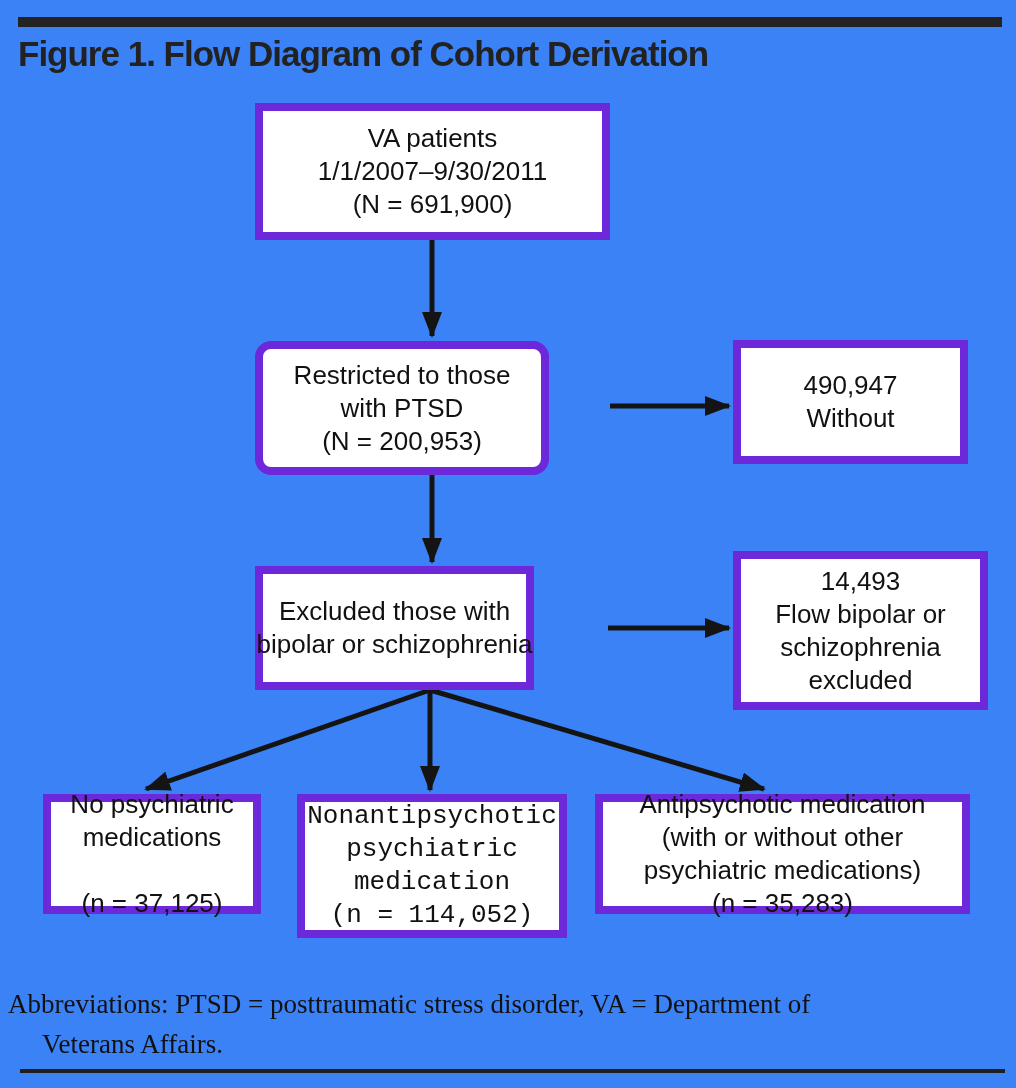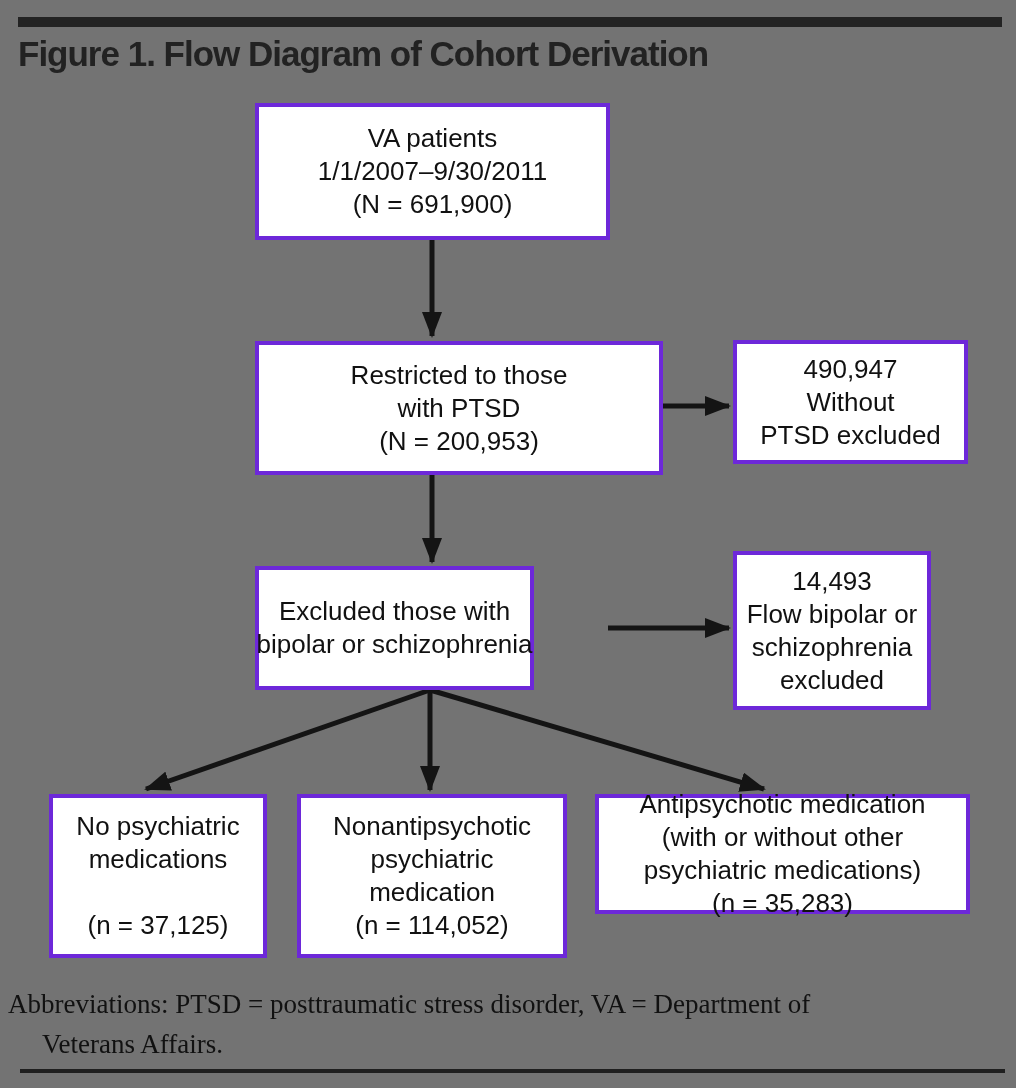--- a/index.html
+++ b/index.html
@@ -1,20 +1,20 @@
 <!DOCTYPE html>
 <html><head>
 <meta charset="utf-8">
 <style>
   html, body { margin: 0; padding: 0; background: #ffffff; }
   .page {
     position: relative;
     width: 1016px;
     height: 1088px;
-    background: #737373;
+    background: #3b82f6;
     font-family: "Liberation Sans", sans-serif;
     overflow: hidden;
   }
   .top-bar {
     position: absolute;
     left: 18px; top: 17px;
     width: 984px; height: 10px;
     background: #232323;
   }
   .fig-title {
@@ -24,21 +24,21 @@
     font-weight: 700;
     letter-spacing: -1px;
     color: #222222;
     white-space: nowrap;
   }
   .arrows { position: absolute; left: 0; top: 0; }
   .arrows line { stroke: #141414; stroke-width: 5; }
   .box {
     position: absolute;
     box-sizing: border-box;
-    border: 4px solid #6d28d9;
+    border: 8px solid #6d28d9;
     background: #ffffff;
     display: flex;
     flex-direction: column;
     justify-content: center;
     align-items: center;
     text-align: center;
     font-size: 26px;
     line-height: 33px;
     color: #111111;
   }
@@ -83,52 +83,51 @@
     <line x1="430" y1="690" x2="430" y2="790" marker-end="url(#ah)"></line>
     <line x1="430" y1="690" x2="764" y2="789" marker-end="url(#ah)"></line>
   </svg>
 
   <div class="box" style="left:255px; top:103px; width:355px; height:137px;">
     <div class="bline">VA patients</div>
     <div class="bline">1/1/2007–9/30/2011</div>
     <div class="bline">(N = 691,900)</div>
   </div>
 
-  <div class="box" style="left:255px; top:341px; width:408px; height:134px;">
+  <div class="box" style="left:255px; top:341px; width:294px; height:134px;border-radius:16px;">
     <div class="bline">Restricted to those</div>
     <div class="bline">with PTSD</div>
     <div class="bline">(N = 200,953)</div>
   </div>
 
   <div class="box" style="left:733px; top:340px; width:235px; height:124px;">
     <div class="bline">490,947</div>
     <div class="bline">Without</div>
-    <div class="bline">PTSD excluded</div>
   </div>
 
   <div class="box" style="left:255px; top:566px; width:279px; height:124px;">
     <div class="bline">Excluded those with</div>
     <div class="bline">bipolar or schizophrenia</div>
   </div>
 
-  <div class="box" style="left:733px; top:551px; width:198px; height:159px;">
+  <div class="box" style="left:733px; top:551px; width:255px; height:159px;">
     <div class="bline">14,493</div>
     <div class="bline">Flow bipolar or</div>
     <div class="bline">schizophrenia</div>
     <div class="bline">excluded</div>
   </div>
 
-  <div class="box" style="left:49px; top:794px; width:218px; height:164px;">
+  <div class="box" style="left:43px; top:794px; width:218px; height:120px;">
     <div class="bline">No psychiatric</div>
     <div class="bline">medications</div>
     <div class="bline"></div>
     <div class="bline">(n = 37,125)</div>
   </div>
 
-  <div class="box" style="left:297px; top:794px; width:270px; height:164px;">
+  <div class="box" style="left:297px; top:794px; width:270px; height:144px;font-family:Liberation Mono, monospace;">
     <div class="bline">Nonantipsychotic</div>
     <div class="bline">psychiatric</div>
     <div class="bline">medication</div>
     <div class="bline">(n = 114,052)</div>
   </div>
 
   <div class="box" style="left:595px; top:794px; width:375px; height:120px;">
     <div class="bline">Antipsychotic medication</div>
     <div class="bline">(with or without other</div>
     <div class="bline">psychiatric medications)</div>

